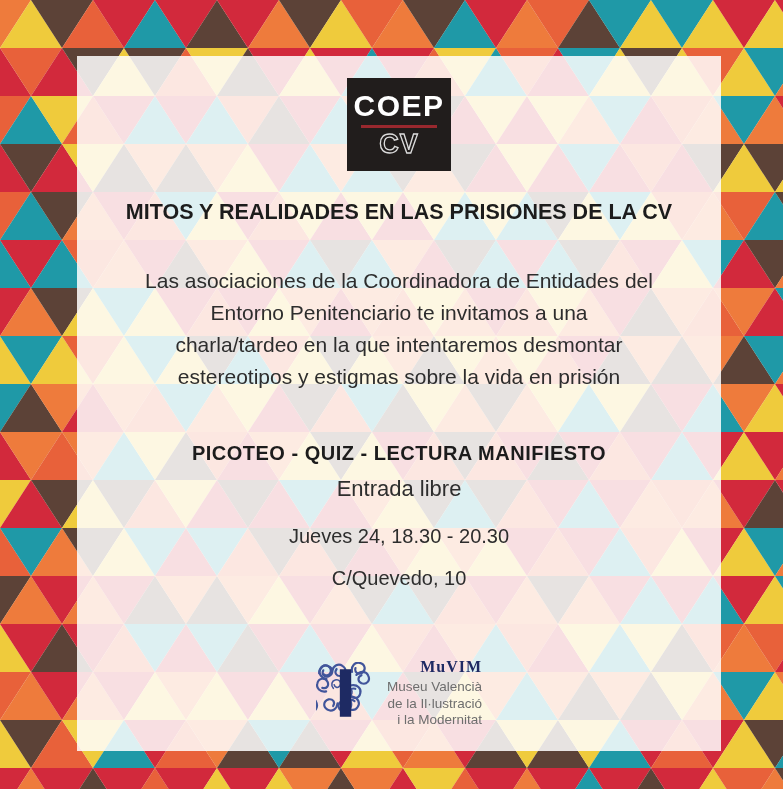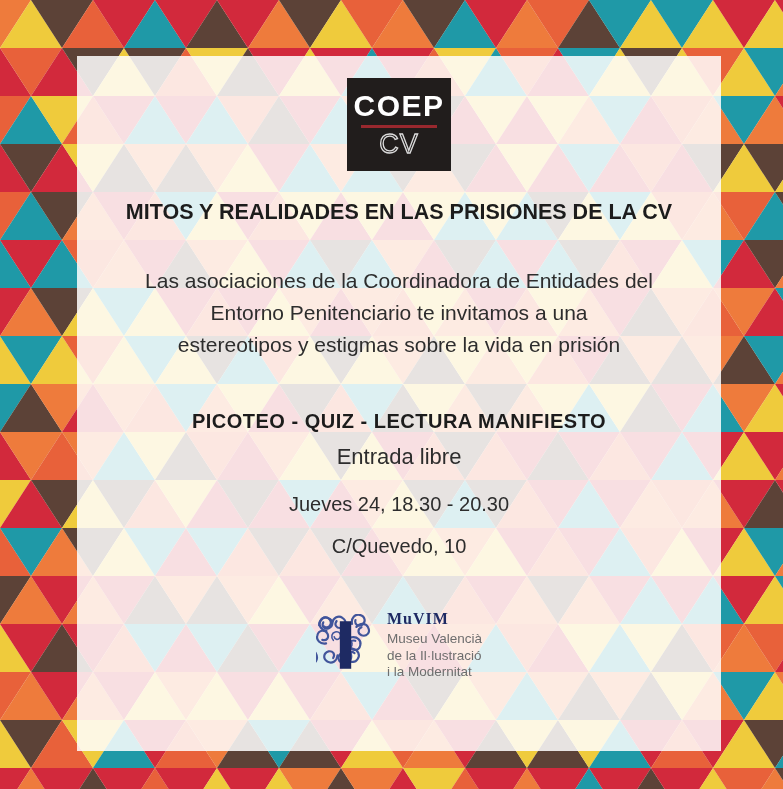--- a/index.html
+++ b/index.html
@@ -38,21 +38,21 @@
     color: var(--logo-text, #fff);
     font-size: 30px; font-weight: 700;
     letter-spacing: 1.5px; line-height: 30px;
   }
   .coep-line {
     width: 76px; height: 3px;
     margin: 4px auto 3px auto;
     background: var(--logo-underline, #99282E);
   }
   .coep-cv {
-    font-size: 27px; font-weight: 400; line-height: 27px;
+    font-size: 27px; font-weight: 700; line-height: 27px;
     color: var(--logo-bg, #211D1C);
     -webkit-text-stroke: 1.3px #dcdcdc;
     letter-spacing: 1px;
   }
 
   .title {
     margin: 28px 0 0 0;
     font-size: 21.5px; font-weight: 700;
     line-height: 26px;
     color: var(--title-text, #1c1c1c);
@@ -72,23 +72,23 @@
     color: var(--title-text, #1c1c1c);
     text-align: right;
   }
   .entry    { margin: 7px 0 0 0;  font-size: 22px; line-height: 30px; color: var(--body-text, #2d2d2d); }
   .schedule { margin: 17px 0 0 0; font-size: 20px; line-height: 30px; color: var(--body-text, #2d2d2d); }
   .venue    { margin: 26px 0 0 0; font-size: 20px; line-height: 31px; color: var(--body-text, #2d2d2d); }
   .address  { margin: 12px;          font-size: 20px; line-height: 31px; color: var(--body-text, #2d2d2d); }
 
   
   .muvim {
-    margin-top: 36px;
+    margin-top: 52px;
     display: flex; align-items: center; gap: 13px;
-    text-align: left;
+    text-align: right;
   }
   .muvim-mark { color: var(--muvim-blue, #41559B); flex: 0 0 auto; }
   .muvim-name {
     font-family: "Liberation Serif", serif;
     font-size: 16px; font-weight: 700; letter-spacing: 1px;
     color: var(--muvim-navy, #1E2A63);
     margin-bottom: 3px;
   }
   .muvim-org {
     font-size: 13.5px; line-height: 16.5px;
@@ -631,20 +631,21 @@
       <div class="coep-top">COEP</div>
       <div class="coep-line"></div>
       <div class="coep-cv">CV</div>
     </div>
 
     <h1 class="title">MITOS Y REALIDADES EN LAS PRISIONES DE LA CV</h1>
 
     <div class="body-text">
       <div>Las asociaciones de la Coordinadora de Entidades del</div>
       <div>Entorno Penitenciario te invitamos a una</div>
+      <div>charla/tardeo en la que intentaremos desmontar</div>
       <div>estereotipos y estigmas sobre la vida en prisión</div>
     </div>
 
     <div class="activities">PICOTEO - QUIZ - LECTURA MANIFIESTO</div>
     <div class="entry">Entrada libre</div>
     <div class="schedule">Jueves 24, 18.30 - 20.30</div>
     <div class="address">C/Quevedo, 10</div>
 
     <div class="muvim">
       <svg class="muvim-mark" width="58" height="62" viewBox="0 0 56 60" aria-hidden="true">

